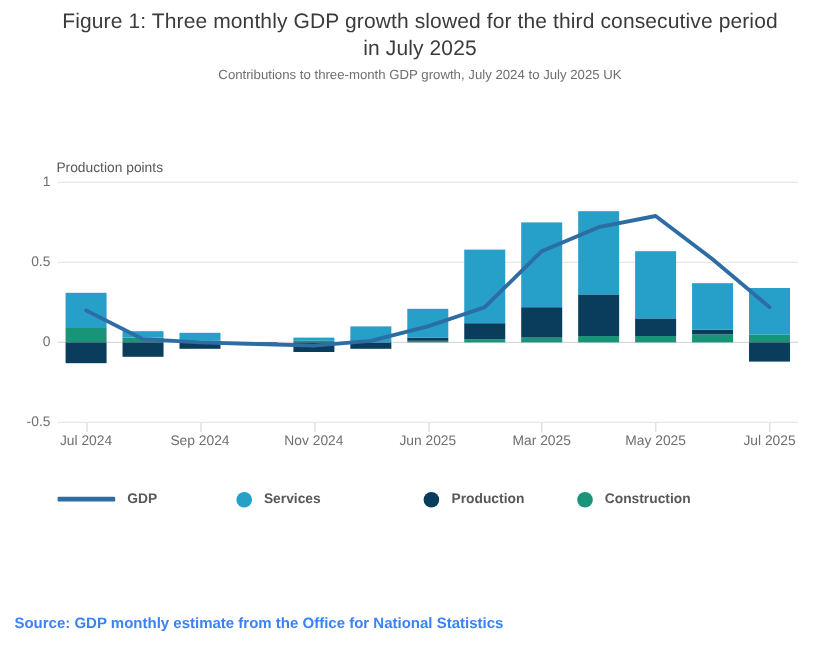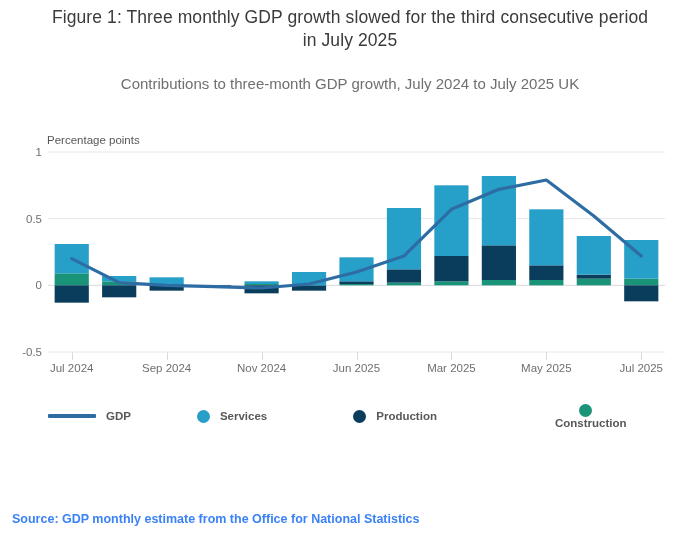--- a/index.html
+++ b/index.html
@@ -17,22 +17,22 @@
   .title{
     position:absolute;left:50px;top:6px;width:600px;
     text-align:center;
     font-size:17.5px;line-height:1.32;
     font-weight:400;color:#3b3b3d;
     letter-spacing:.1px;
   }
   .subtitle{
     position:absolute;left:50px;top:56px;width:600px;
     text-align:center;
-    font-size:15px;line-height:1.3;
-    font-weight:400;color:#6f6f72;margin-top:18px;
+    font-size:11px;line-height:1.3;
+    font-weight:400;color:#6f6f72;
   }
 
   
   .plot{
     position:absolute;
     left:48px;top:152px;
     width:617px;height:200px;
   }
   .plot-svg{display:block;width:617px;height:200px;overflow:visible;}
 
@@ -80,21 +80,21 @@
   }
 </style>
 </head>
 <body>
 
 <div class="figure">
 
   <div class="title">Figure 1: Three monthly GDP growth slowed for the third consecutive period in July 2025</div>
   <div class="subtitle">Contributions to three-month GDP growth, July 2024 to July 2025 UK</div>
 
-  <div class="axis-caption">Percentage points</div>
+  <div class="axis-caption">Production points</div>
 
   <div class="ytick-wrap" id="yticks">
       <div class="ytick" style="top: 152px;">1</div>
       <div class="ytick" style="top: 218.667px;">0.5</div>
       <div class="ytick" style="top: 285.333px;">0</div>
       <div class="ytick" style="top: 352px;">-0.5</div>
     </div>
   <div class="xtick-wrap" id="xticks">
       <div style="position: absolute; top: -8px; left: 71.7308px; width: 1px; height: 8px; background: rgb(217, 217, 221);"></div>
       <div class="xtick" style="left: 71.7308px; top: 2px;">Jul 2024</div>
@@ -164,20 +164,20 @@
         <span class="legend-label" style="margin-left: 10px;">GDP</span>
       </div>
       <div class="legend-item" style="margin-left: 66px; text-align: center;">
         <span class="swatch-dot" style="background: rgb(38, 159, 201);"></span>
         <span class="legend-label" style="margin-left: 10px;">Services</span>
       </div>
       <div class="legend-item" style="margin-left: 86px;">
         <span class="swatch-dot" style="background: rgb(10, 61, 92);"></span>
         <span class="legend-label" style="margin-left: 10px;">Production</span>
       </div>
-      <div class="legend-item" style="margin-left: 108px; flex-direction: column;">
+      <div class="legend-item" style="margin-left: 44px;">
         <span class="swatch-dot" style="background: rgb(26, 148, 120);"></span>
         <span class="legend-label" style="margin-left: 10px;">Construction</span>
       </div>
     </div>
 
   <div class="source">Source: GDP monthly estimate from the Office for National Statistics</div>
 </div>
 
 </body></html>

